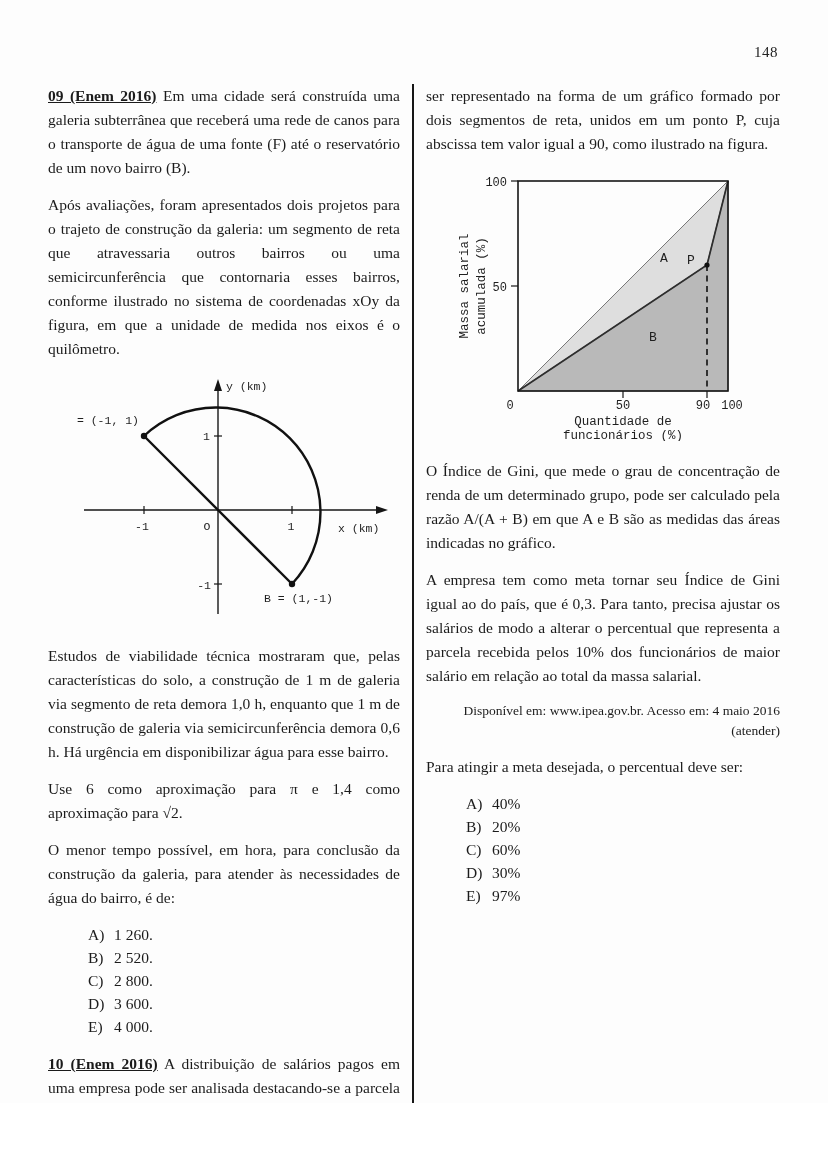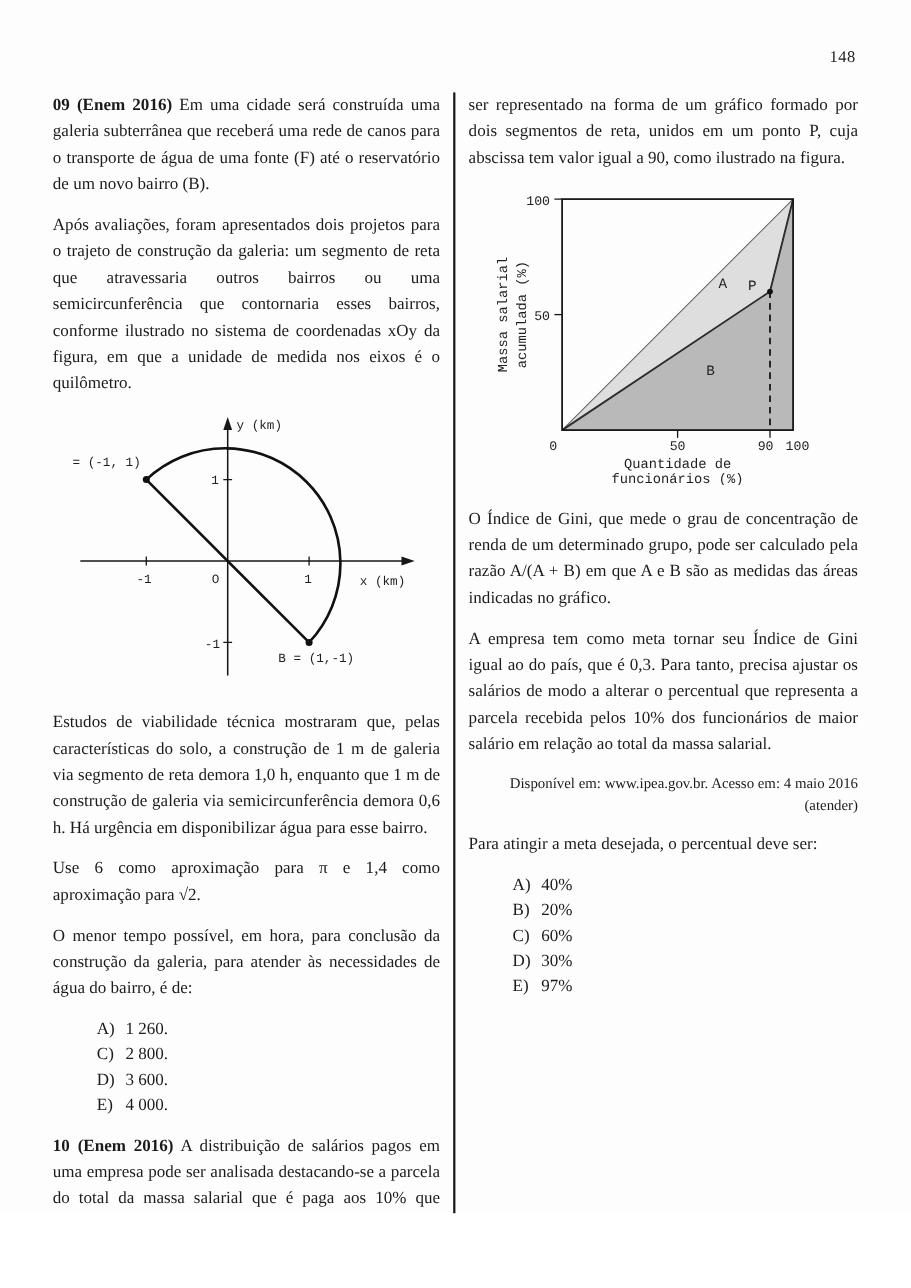--- a/index.html
+++ b/index.html
@@ -18,22 +18,22 @@
   }
   .columns{
     position:absolute;left:48px;top:84px;width:734px;
     display:flex;align-items:stretch;min-height:1036px;
   }
   .col{font-size:15.5px;line-height:24px;text-align:justify;}
   .col-left{width:352px;}
   .col-right{width:354px;}
   .divider{width:2px;background:#161616;margin:0 12px;}
   .para{margin:0 0 13px 0;}
-  .qnum{font-weight:bold;}
-  .fig{margin:5px 0 11px 0;text-align:center;}
+  .qnum{font-weight:bold;text-decoration:underline;}
+  .fig{margin:5px 0 11px 0;text-align:right;}
   .fig svg{display:inline-block;}
   .options{margin:2px 0 14px 40px;line-height:23px;}
   .option{white-space:nowrap;}
   .opt-label{display:inline-block;width:26px;}
   .citation{
     font-size:13.5px;line-height:20px;text-align:right;
     margin:0 0 14px 0;color:#1b1b1b;
   }
   .figtext{font-family:"Liberation Mono", monospace;fill:#1f1f1f;}
 </style>
@@ -83,20 +83,21 @@
           <text class="figtext" x="194" y="228" font-size="11.5" text-anchor="start">B = (1,-1)</text>
         </svg>
       </figure>
 
       <p class="para">Estudos de viabilidade técnica mostraram que, pelas características do solo, a construção de 1 m de galeria via segmento de reta demora 1,0 h, enquanto que 1 m de construção de galeria via semicircunferência demora 0,6 h. Há urgência em disponibilizar água para esse bairro.</p>
       <p class="para">Use 6 como aproximação para π e 1,4 como aproximação para √2.</p>
       <p class="para">O menor tempo possível, em hora, para conclusão da construção da galeria, para atender às necessidades de água do bairro, é de:</p>
 
       <div class="options">
         <div class="option"><span class="opt-label">A)</span><span class="opt-text">1 260.</span></div>
+        <div class="option"><span class="opt-label">B)</span><span class="opt-text">2 520.</span></div>
         <div class="option"><span class="opt-label">C)</span><span class="opt-text">2 800.</span></div>
         <div class="option"><span class="opt-label">D)</span><span class="opt-text">3 600.</span></div>
         <div class="option"><span class="opt-label">E)</span><span class="opt-text">4 000.</span></div>
       </div>
 
       <p class="para"><b class="qnum">10 (Enem 2016)</b>
         <span>A distribuição de salários pagos em uma empresa pode ser analisada destacando-se a parcela do total da massa salarial que é paga aos 10% que recebem os maiores salários. Isso pode</span></p>
 
     </div>
 

